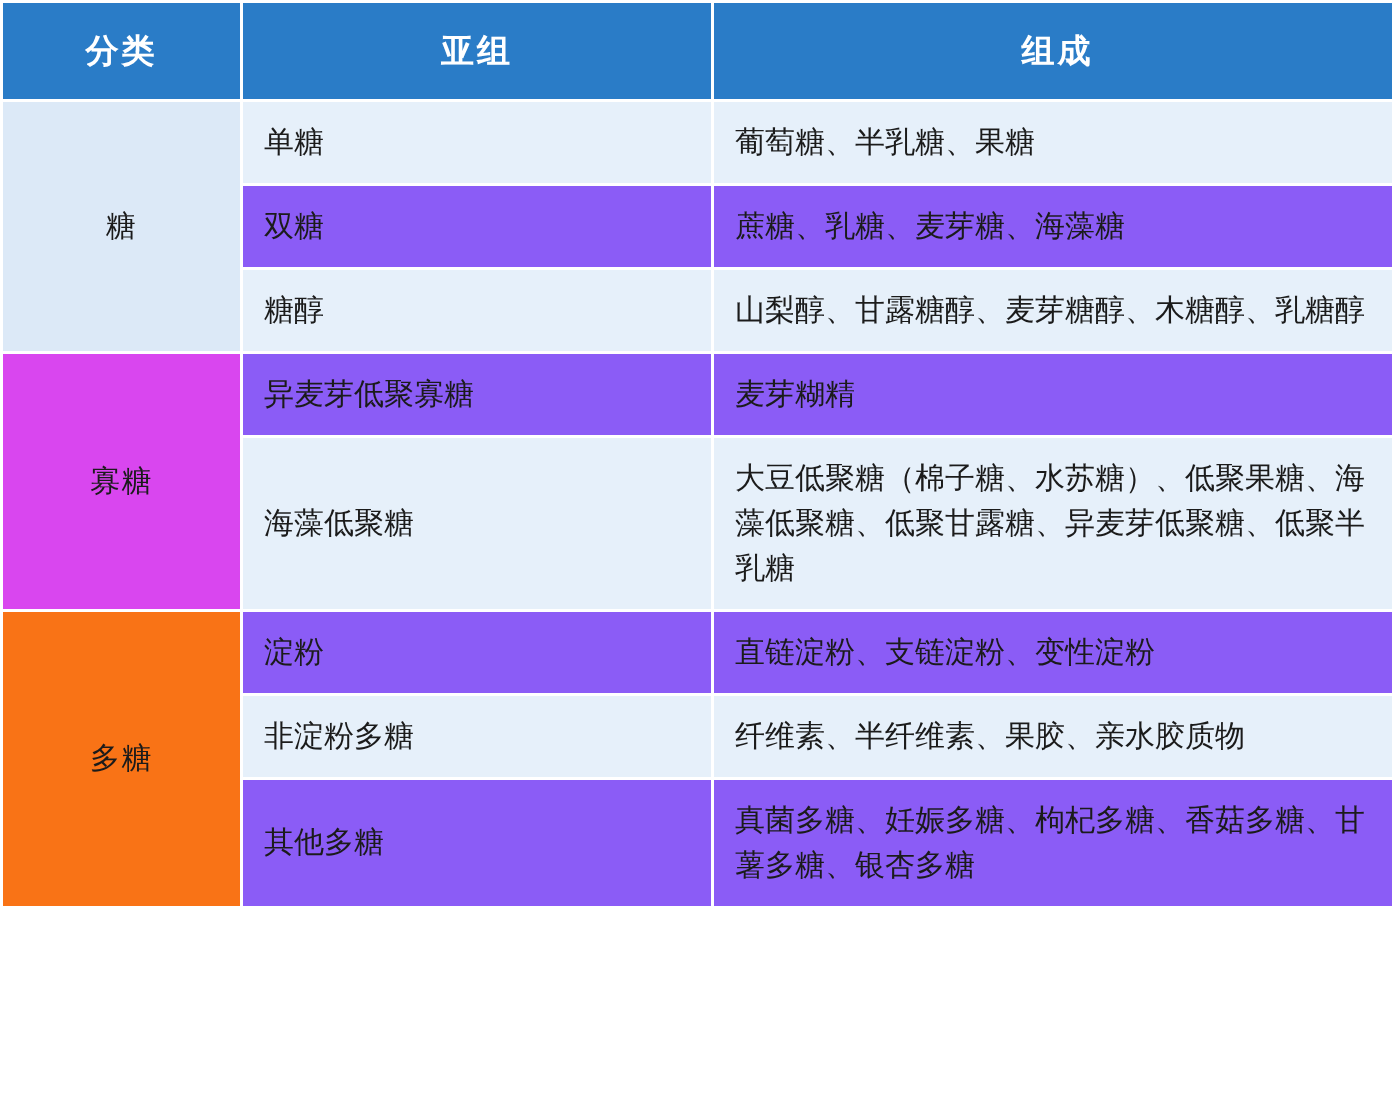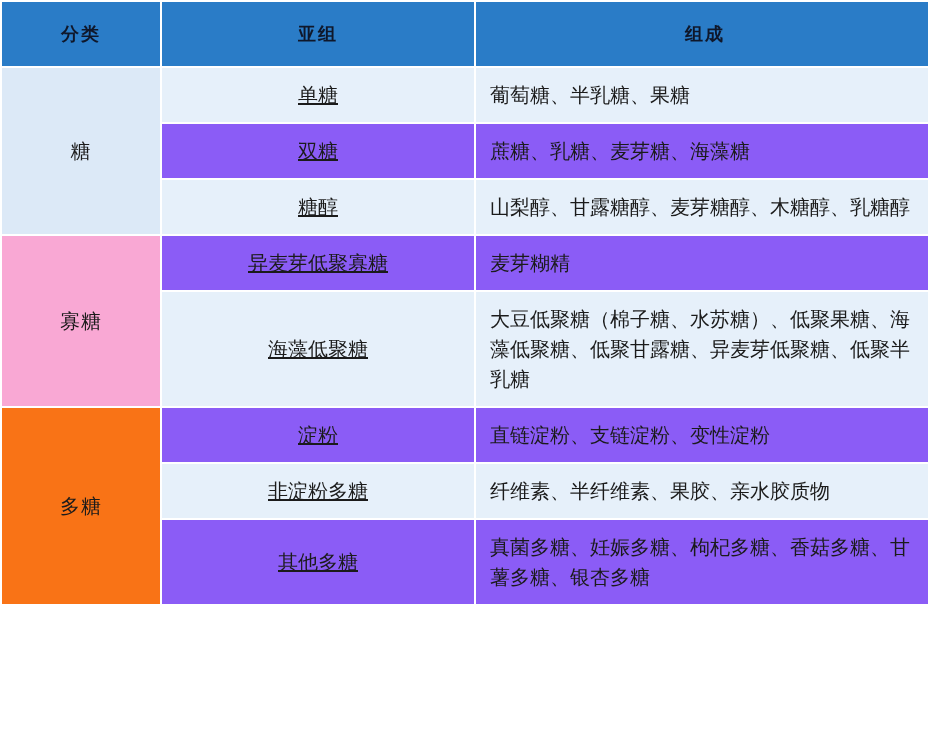--- a/index.html
+++ b/index.html
@@ -19,22 +19,22 @@
     border-spacing: 2px 2px;
     table-layout: fixed;
     background: #ffffff;
   }
   #carb-table col.col-class { width: 158px; }
   #carb-table col.col-sub { width: 312px; }
   #carb-table col.col-comp { width: 458px; }
 
   #carb-table th {
     background: #2a7cc7;
-    color: #0f172a;
-    font-size: 18px;
+    color: #ffffff;
+    font-size: 22px;
     font-weight: bold;
     text-align: center;
     letter-spacing: 2px;
     padding: 12px 18px;
     height: 40px;
     border: none;
   }
   #carb-table td {
     font-size: 20px;
     color: #1b1b1b;
@@ -42,31 +42,30 @@
     vertical-align: middle;
     line-height: 1.5;
     border: none;
   }
   td.cell-class {
     text-align: center;
     font-size: 20px;
     letter-spacing: 1px;
   }
   td.cell-sub {
-    text-align: center;
-    text-decoration: underline;
+    text-align: left;
   }
   td.cell-comp {
     text-align: left;
   }
   
   .band-light { background: #e6f0fa; }
   .band-dark  { background: #8b5cf6; }
   .band-group-a { background: #dce9f7; }
-  .band-group-b { background: #f9a8d4; }
+  .band-group-b { background: #d946ef; }
   .band-group-c { background: #f97316; }
 </style>
 </head>
 <body>
 
 <table id="carb-table">
   <colgroup>
     <col class="col-class">
     <col class="col-sub">
     <col class="col-comp">

